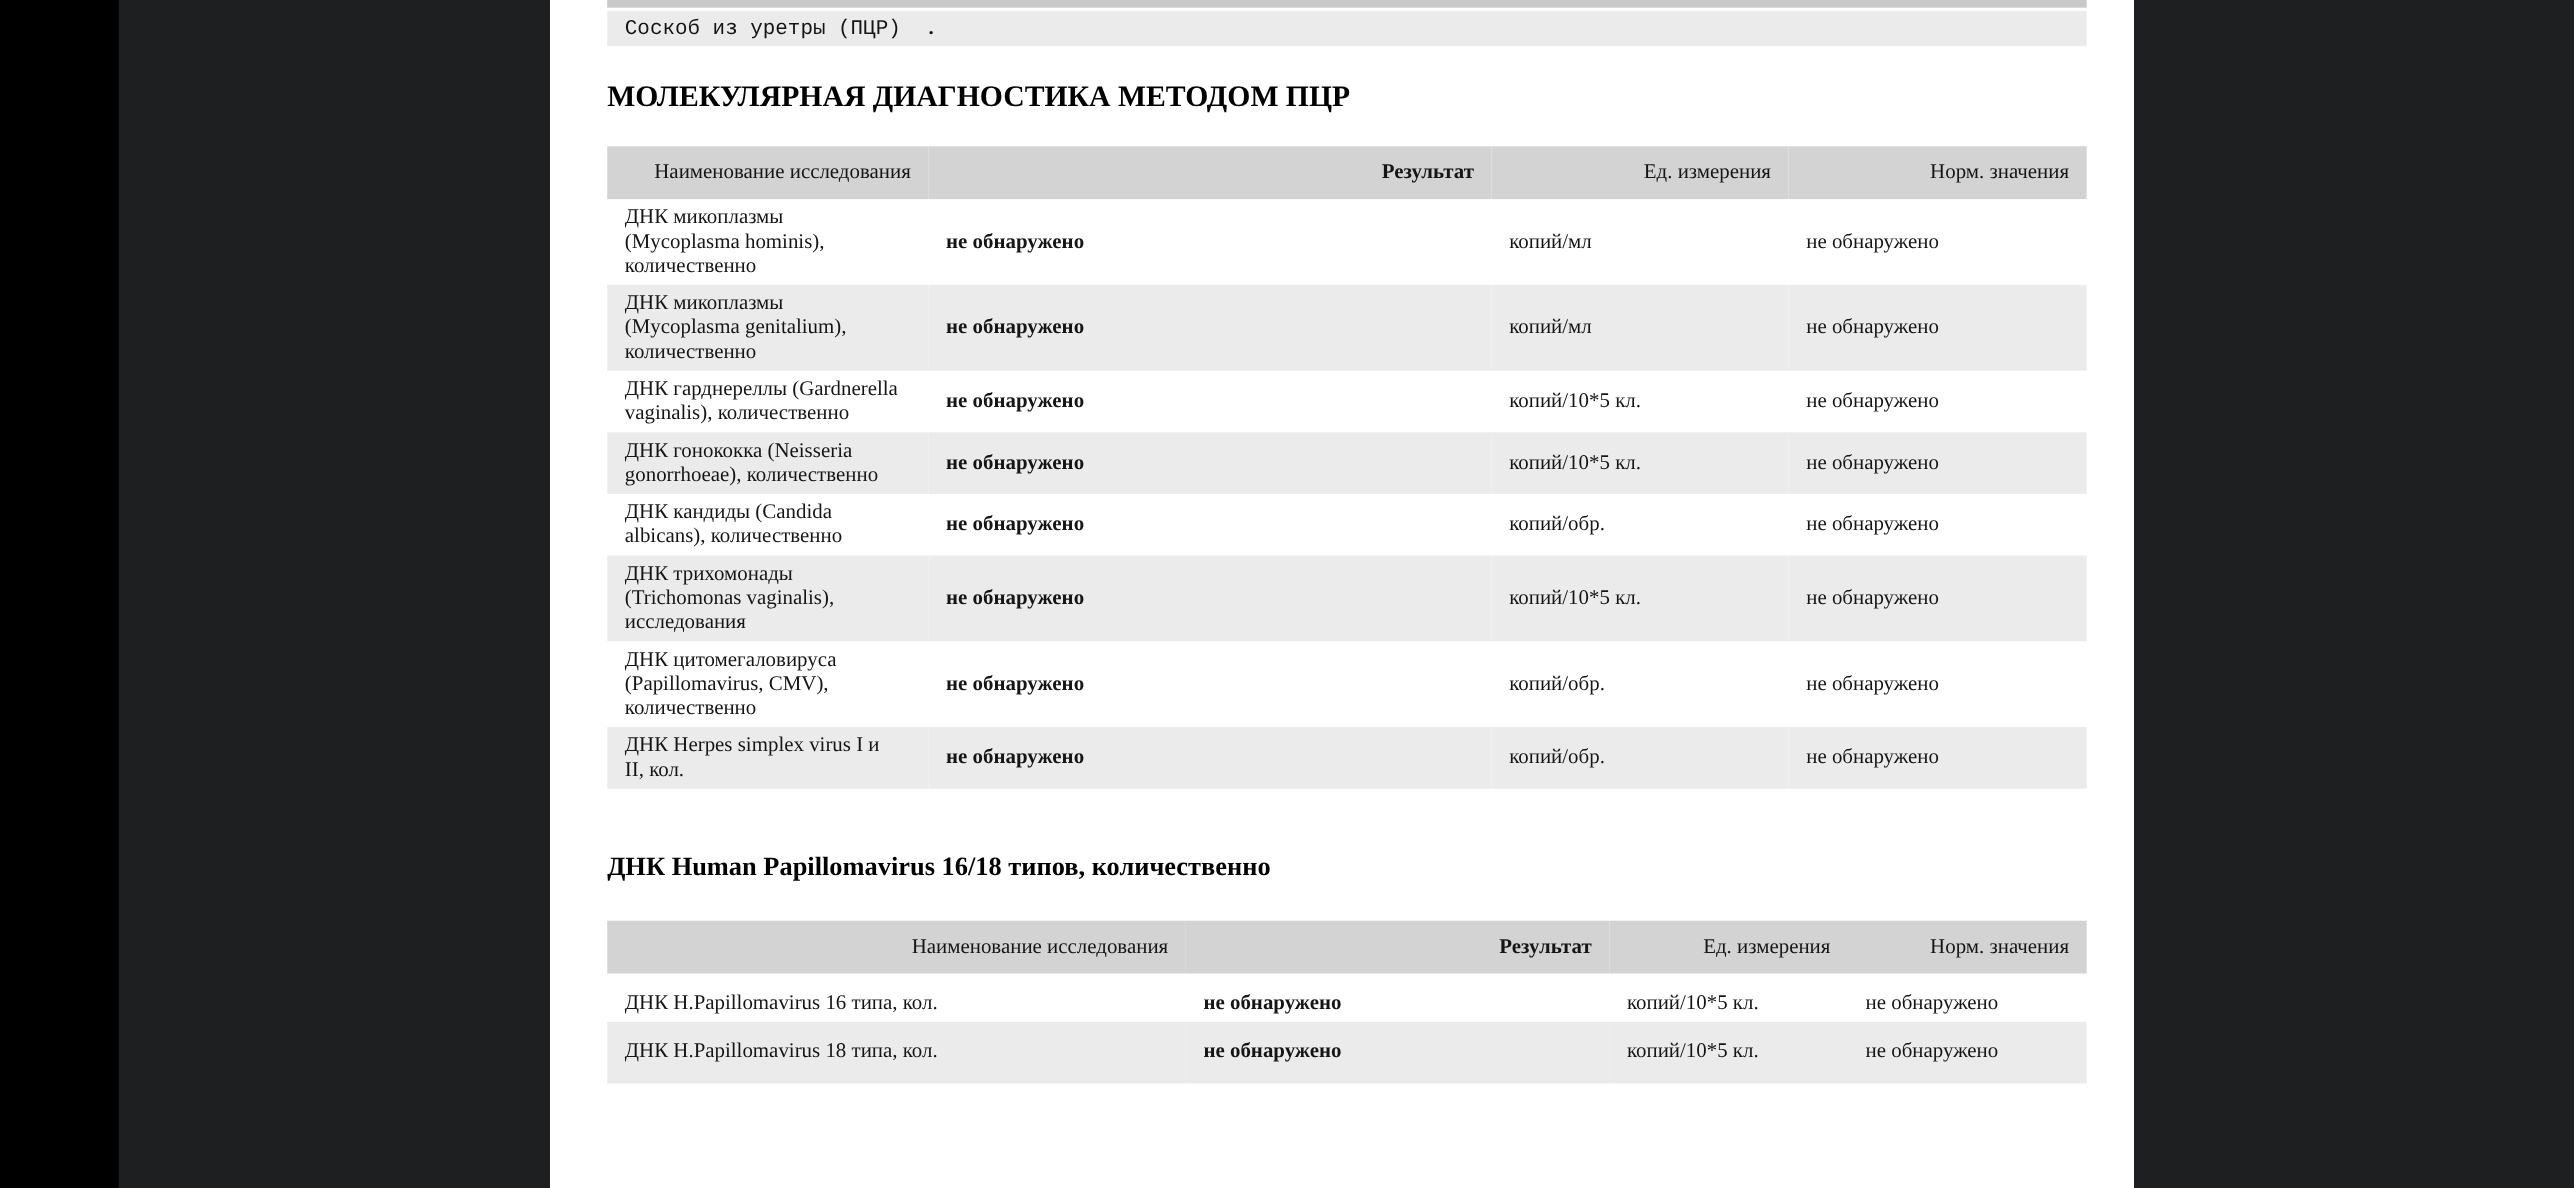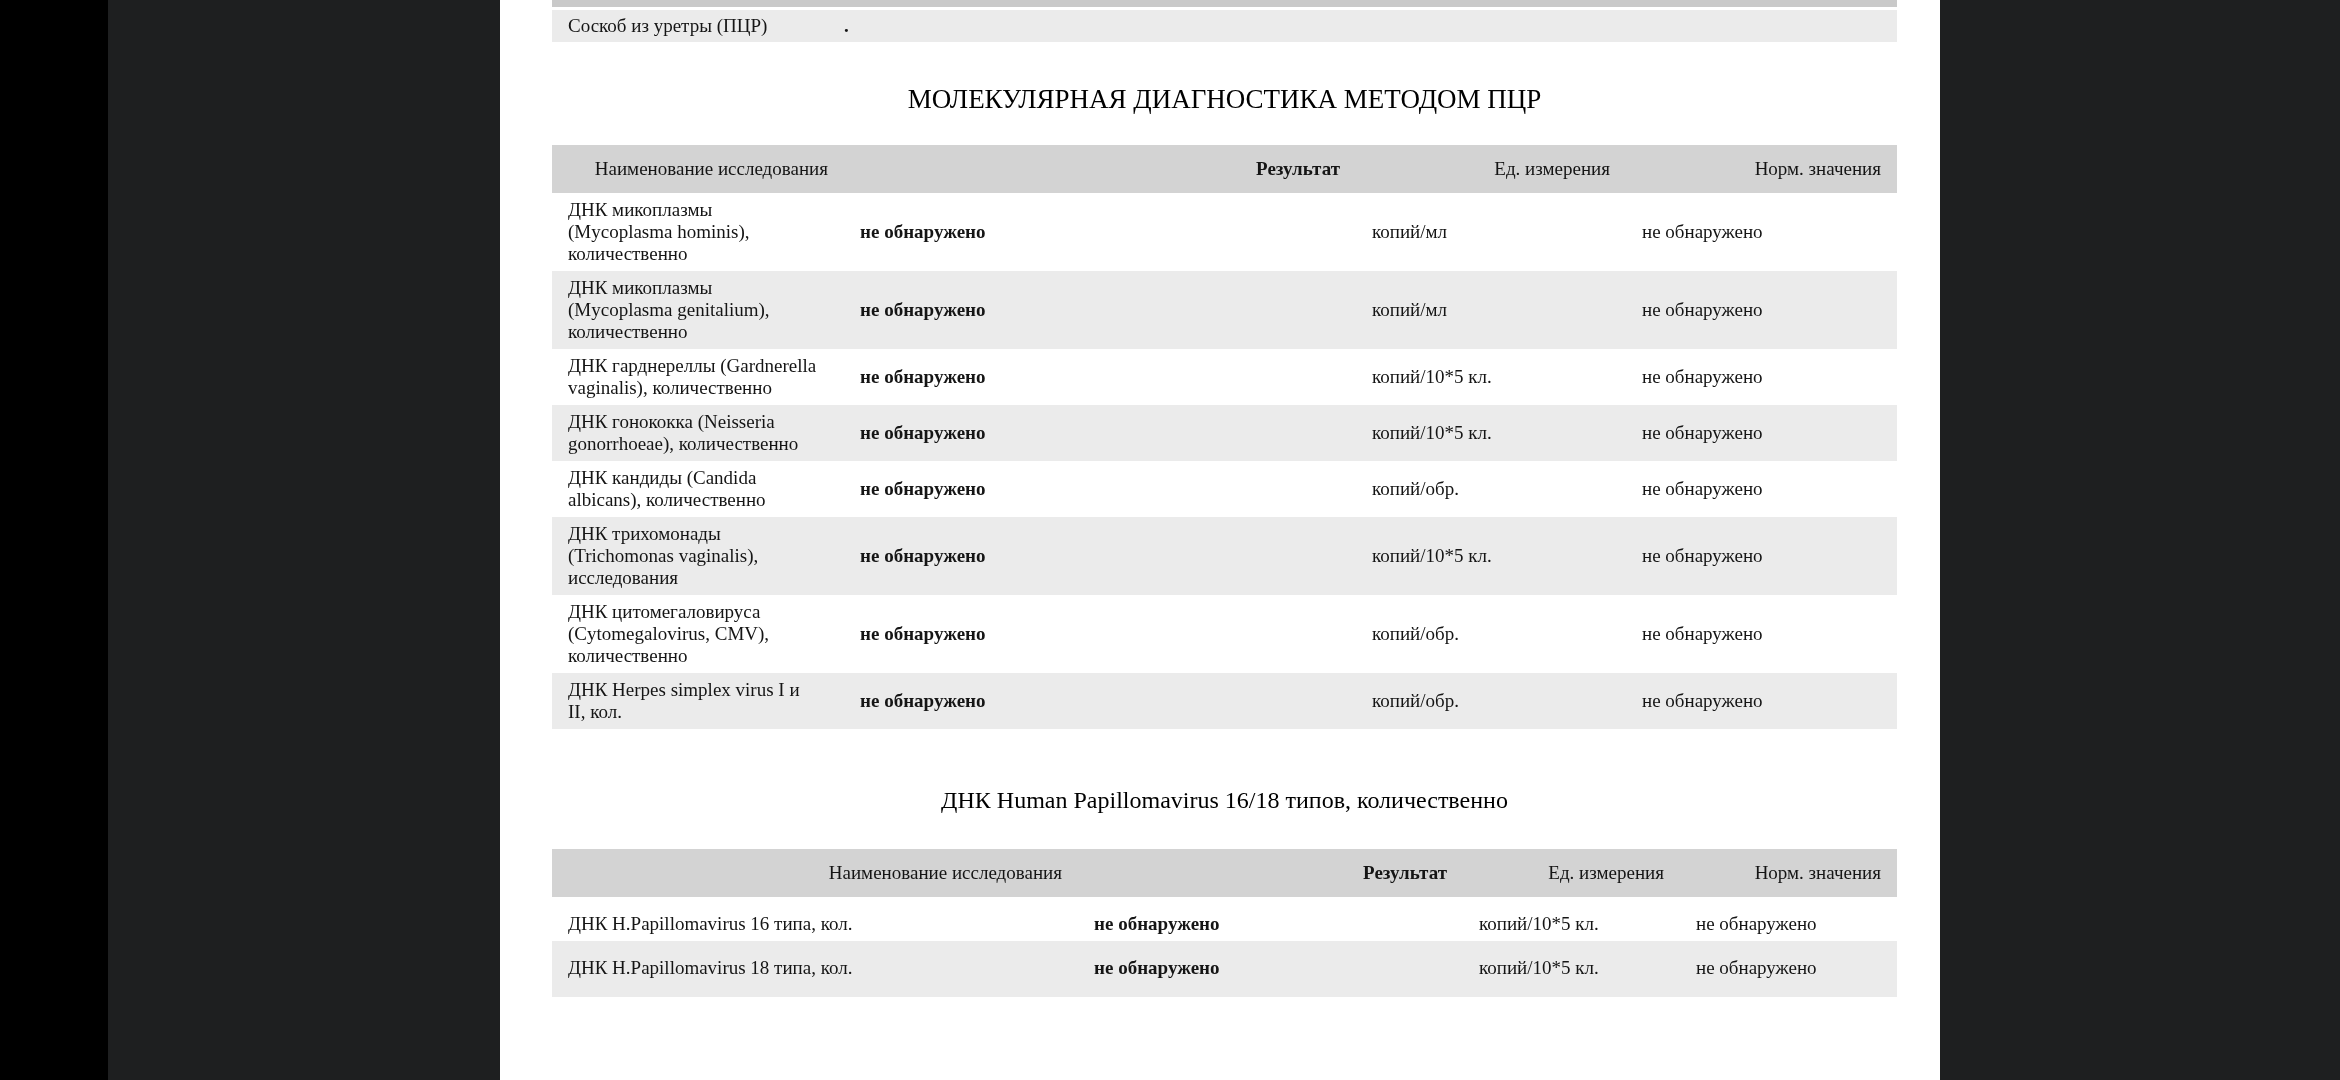--- a/index.html
+++ b/index.html
@@ -33,27 +33,27 @@
     font-size: 19px; line-height: 22px;
   }
   .content { margin-left: 52px; width: 1345px; }
 
   .top-strip { height: 7px; background: var(--topstrip-bg); margin-bottom: 3px; }
 
   .partial-row {
     display: flex; align-items: center;
     height: 32px; background: var(--stripe-bg);
   }
-  .partial-row .p-name { padding-left: 16px; width: 292px; }
+  .partial-row .p-name { padding-left: 16px; width: 292px; font-family: Liberation Mono, monospace; }
   .partial-row .p-result { font-weight: bold; }
 
   .section-title {
-    margin: 42px 0 0 0;
+    margin: 30px 0 0 0;
     font-size: 27px; line-height: 31px;
-    font-weight: normal; color: #000; text-align: center;
+    font-weight: bold; color: #000;
   }
   .section-title.small { font-size: 24px; line-height: 29px; margin-top: 57px; }
 
   table {
     border-collapse: collapse;
     width: 1345px;
     margin-top: 30px;
     table-layout: fixed;
   }
   table.t2 { margin-top: 34px; }
@@ -160,21 +160,21 @@
           <tr>
             <td class="c-name">ДНК трихомонады
 (Trichomonas vaginalis),
 исследования</td>
             <td class="c-result">не обнаружено</td>
             <td class="c-unit">копий/10*5 кл.</td>
             <td class="c-norm">не обнаружено</td>
           </tr>
           <tr>
             <td class="c-name">ДНК цитомегаловируса
-(Cytomegalovirus, CMV),
+(Papillomavirus, CMV),
 количественно</td>
             <td class="c-result">не обнаружено</td>
             <td class="c-unit">копий/обр.</td>
             <td class="c-norm">не обнаружено</td>
           </tr>
           <tr>
             <td class="c-name">ДНК Herpes simplex virus I и
 II, кол.</td>
             <td class="c-result">не обнаружено</td>
             <td class="c-unit">копий/обр.</td>

